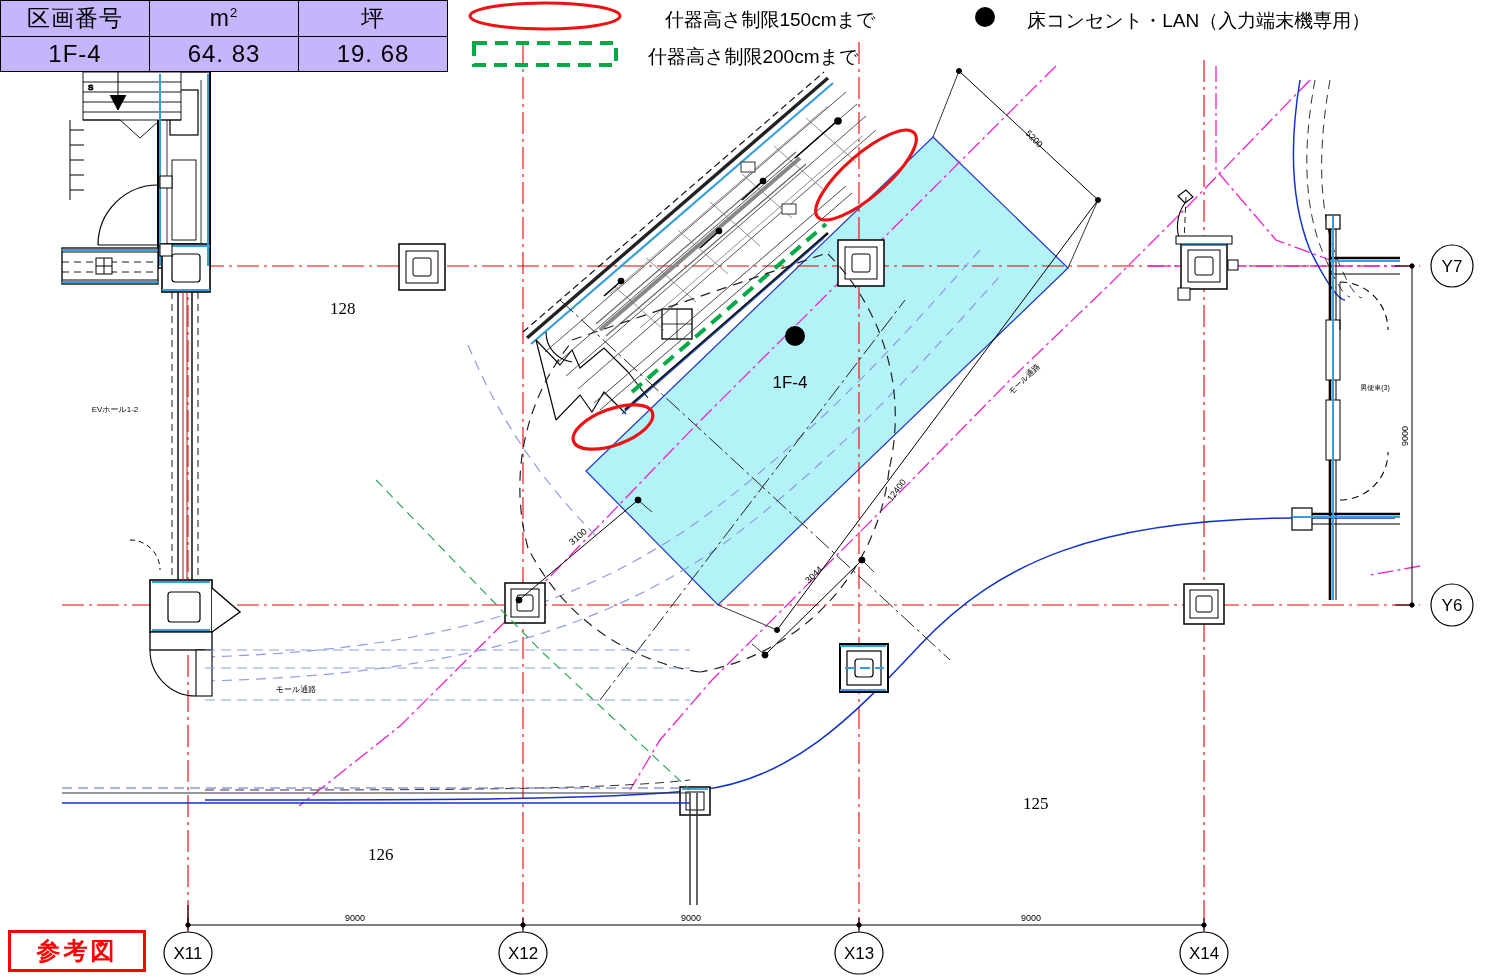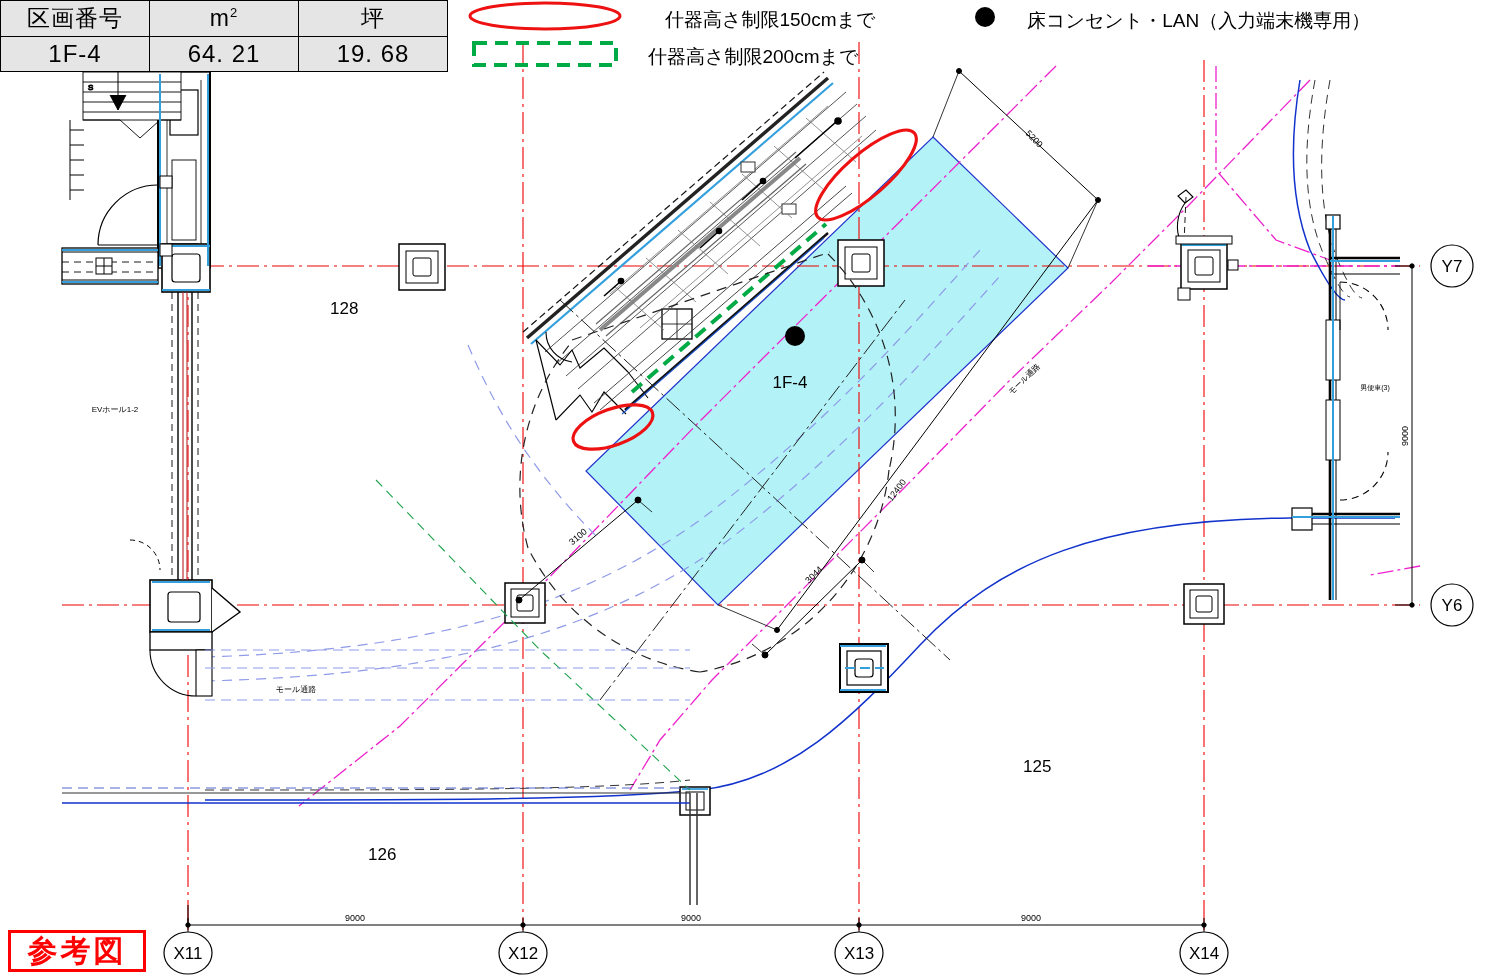--- a/index.html
+++ b/index.html
@@ -1,38 +1,38 @@
 <!DOCTYPE html>
 <html><head>
 <meta charset="utf-8">
 <style>
   html,body{margin:0;padding:0;background:#ffffff;}
   body{width:1502px;height:977px;position:relative;overflow:hidden;
        font-family:"Liberation Sans","DejaVu Sans",sans-serif;}
   #root{position:absolute;left:0;top:0;width:1502px;height:977px;}
   svg{position:absolute;left:0;top:0;}
-  .tbl{position:absolute;left:0;top:0;border-collapse:collapse;background:#e5e5e5;}
+  .tbl{position:absolute;left:0;top:0;border-collapse:collapse;background:#c4b5fd;}
   .tbl td{border:1px solid #000;text-align:center;font-size:23px;
           font-family:"Liberation Sans",sans-serif;padding:2px 0;letter-spacing:1px;}
   .tbl .hdr td{font-size:23px;height:30px;}
   .tbl .val td{font-size:24px;height:30px;}
   .c1{width:148px}.c2{width:148px}.c3{width:148px}
   .sup{font-size:13px;vertical-align:super;}
   .legend{position:absolute;font-size:19px;color:#000;white-space:nowrap;
           font-family:"Liberation Sans","DejaVu Sans",sans-serif;margin-left:24px;}
   .lg1{left:641px;top:7px;}
   .lg2{left:624px;top:44px;}
   .lg3{left:1003px;top:8px;font-size:19px;}
   .refbox{position:absolute;left:8px;top:930px;width:138px;height:42px;
           border:3px solid #ff0000;box-sizing:border-box;display:flex;
           align-items:center;justify-content:center;}
-  .refbox span{color:#ff0000;font-size:30px;font-weight:bold;letter-spacing:3px;
+  .refbox span{color:#ff0000;font-size:24px;font-weight:bold;letter-spacing:3px;
                font-family:"DejaVu Sans",sans-serif;}
   .plantxt{position:absolute;font-size:17px;color:#000;
-           font-family:Liberation Sans, sans-serif;}
+           font-family:Liberation Serif, serif;}
   .dimtxt{font-size:9px;fill:#000;font-family:"Liberation Sans",sans-serif;}
   .gridlbl{font-size:17px;fill:#000;font-family:"Liberation Sans",sans-serif;
            text-anchor:middle;}
 </style>
 </head>
 <body>
 
 <div id="root">
 
 <svg width="1502" height="977" viewBox="0 0 1502 977">
@@ -443,31 +443,31 @@
 
 <table class="tbl">
   <tbody>
         <tr class="hdr">
     <td class="c1">区画番号</td>
     <td class="c2"><span>m</span><span class="sup">2</span></td>
     <td class="c3">坪</td>
   </tr>
   <tr class="val">
     <td class="c1">1F-4</td>
-    <td class="c2">64. 21</td>
+    <td class="c2">64. 83</td>
     <td class="c3">19. 68</td>
   </tr>
 </tbody>
     </table>
 
 <div class="legend lg1">什器高さ制限150cmまで</div>
 <div class="legend lg2">什器高さ制限200cmまで</div>
 <div class="legend lg3">床コンセント・LAN（入力端末機専用）</div>
 
 <div class="plantxt" style="left:330px;top:299px;">128</div>
-<div class="plantxt" style="left:1023px;top:757px;">125</div>
+<div class="plantxt" style="left:1023px;top:794px;">125</div>
 <div class="plantxt" style="left:368px;top:845px;text-align:center;">126</div>
 
 <div class="refbox">
   <span>参考図</span>
 </div>
 
 </div>
 
 </body></html>

